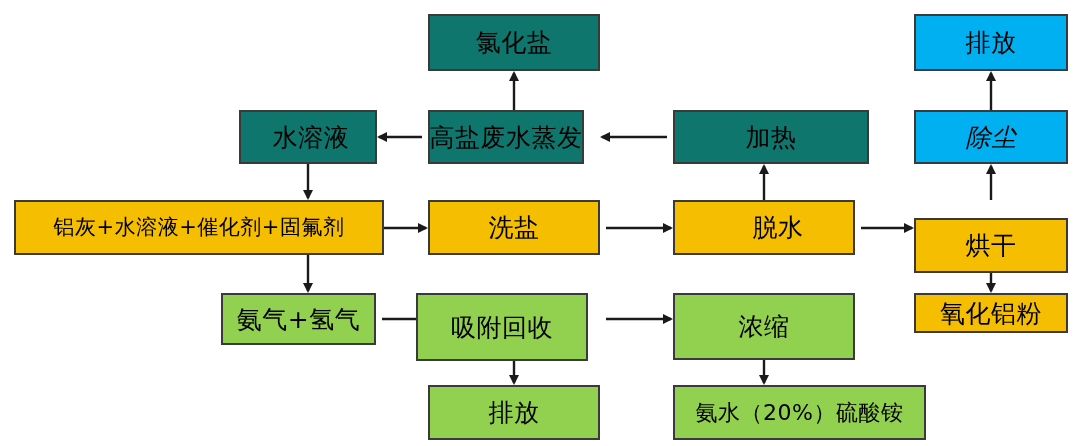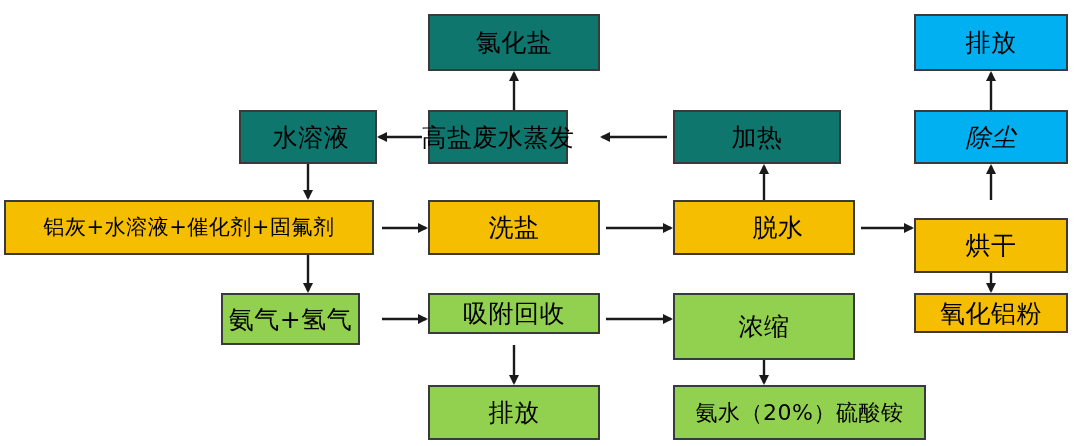--- a/index.html
+++ b/index.html
@@ -139,26 +139,26 @@
     </div>
     <div class="arrow" style="left: 754px; top: 345px; width: 20px; height: 40px;">
       <svg width="20" height="40" viewBox="0 0 20 40">
         <path d="M10 0 L10 38" stroke="#1a1a1a" stroke-width="2.4" fill="none"></path>
         <path d="M10 40 L5 30 L15 30 Z" fill="#1a1a1a"></path>
       </svg>
     </div>
     <div class="node red" style="left: 428px; top: 14px; width: 172px; height: 57px;">氯化盐</div>
     <div class="node blue" style="left: 914px; top: 14px; width: 154px; height: 57px;">排放</div>
     <div class="node red" style="left: 239px; top: 110px; width: 138px; height: 54px; padding-left: 6px;">水溶液</div>
-    <div class="node red" style="left: 428px; top: 110px; width: 140px; height: 54px;">高盐废水蒸发</div>
-    <div class="node red" style="left: 673px; top: 110px; width: 168px; height: 54px;">加热</div>
+    <div class="node red" style="left: 428px; top: 110px; width: 156px; height: 54px;">高盐废水蒸发</div>
+    <div class="node red" style="left: 673px; top: 110px; width: 196px; height: 54px;">加热</div>
     <div class="node blue" style="left: 914px; top: 110px; width: 154px; height: 54px; font-style: italic;">除尘</div>
-    <div class="node yellow tiny" style="left: 4px; top: 200px; width: 370px; height: 55px;">铝灰+水溶液+催化剂+固氟剂</div>
+    <div class="node yellow tiny" style="left: 14px; top: 200px; width: 370px; height: 55px;">铝灰+水溶液+催化剂+固氟剂</div>
     <div class="node yellow" style="left: 428px; top: 200px; width: 172px; height: 55px;">洗盐</div>
     <div class="node yellow" style="left: 673px; top: 200px; width: 182px; height: 55px; padding-left: 28px;">脱水</div>
     <div class="node yellow" style="left: 914px; top: 200px; width: 154px; height: 55px; margin-top: 18px;">烘干</div>
-    <div class="node green" style="left: 221px; top: 293px; width: 139px; height: 52px;">氨气+氢气</div>
-    <div class="node green" style="left: 428px; top: 293px; width: 172px; height: 41px;">吸附回收</div>
+    <div class="node green" style="left: 221px; top: 293px; width: 155px; height: 52px;">氨气+氢气</div>
+    <div class="node green" style="left: 416px; top: 293px; width: 172px; height: 68px;">吸附回收</div>
     <div class="node green" style="left: 673px; top: 293px; width: 182px; height: 67px;">浓缩</div>
     <div class="node yellow" style="left: 914px; top: 293px; width: 154px; height: 40px;">氧化铝粉</div>
     <div class="node green" style="left: 428px; top: 385px; width: 172px; height: 55px;">排放</div>
     <div class="node green small" style="left: 673px; top: 385px; width: 253px; height: 55px;">氨水（20%）硫酸铵</div>
   </div>
 
 </body></html>

